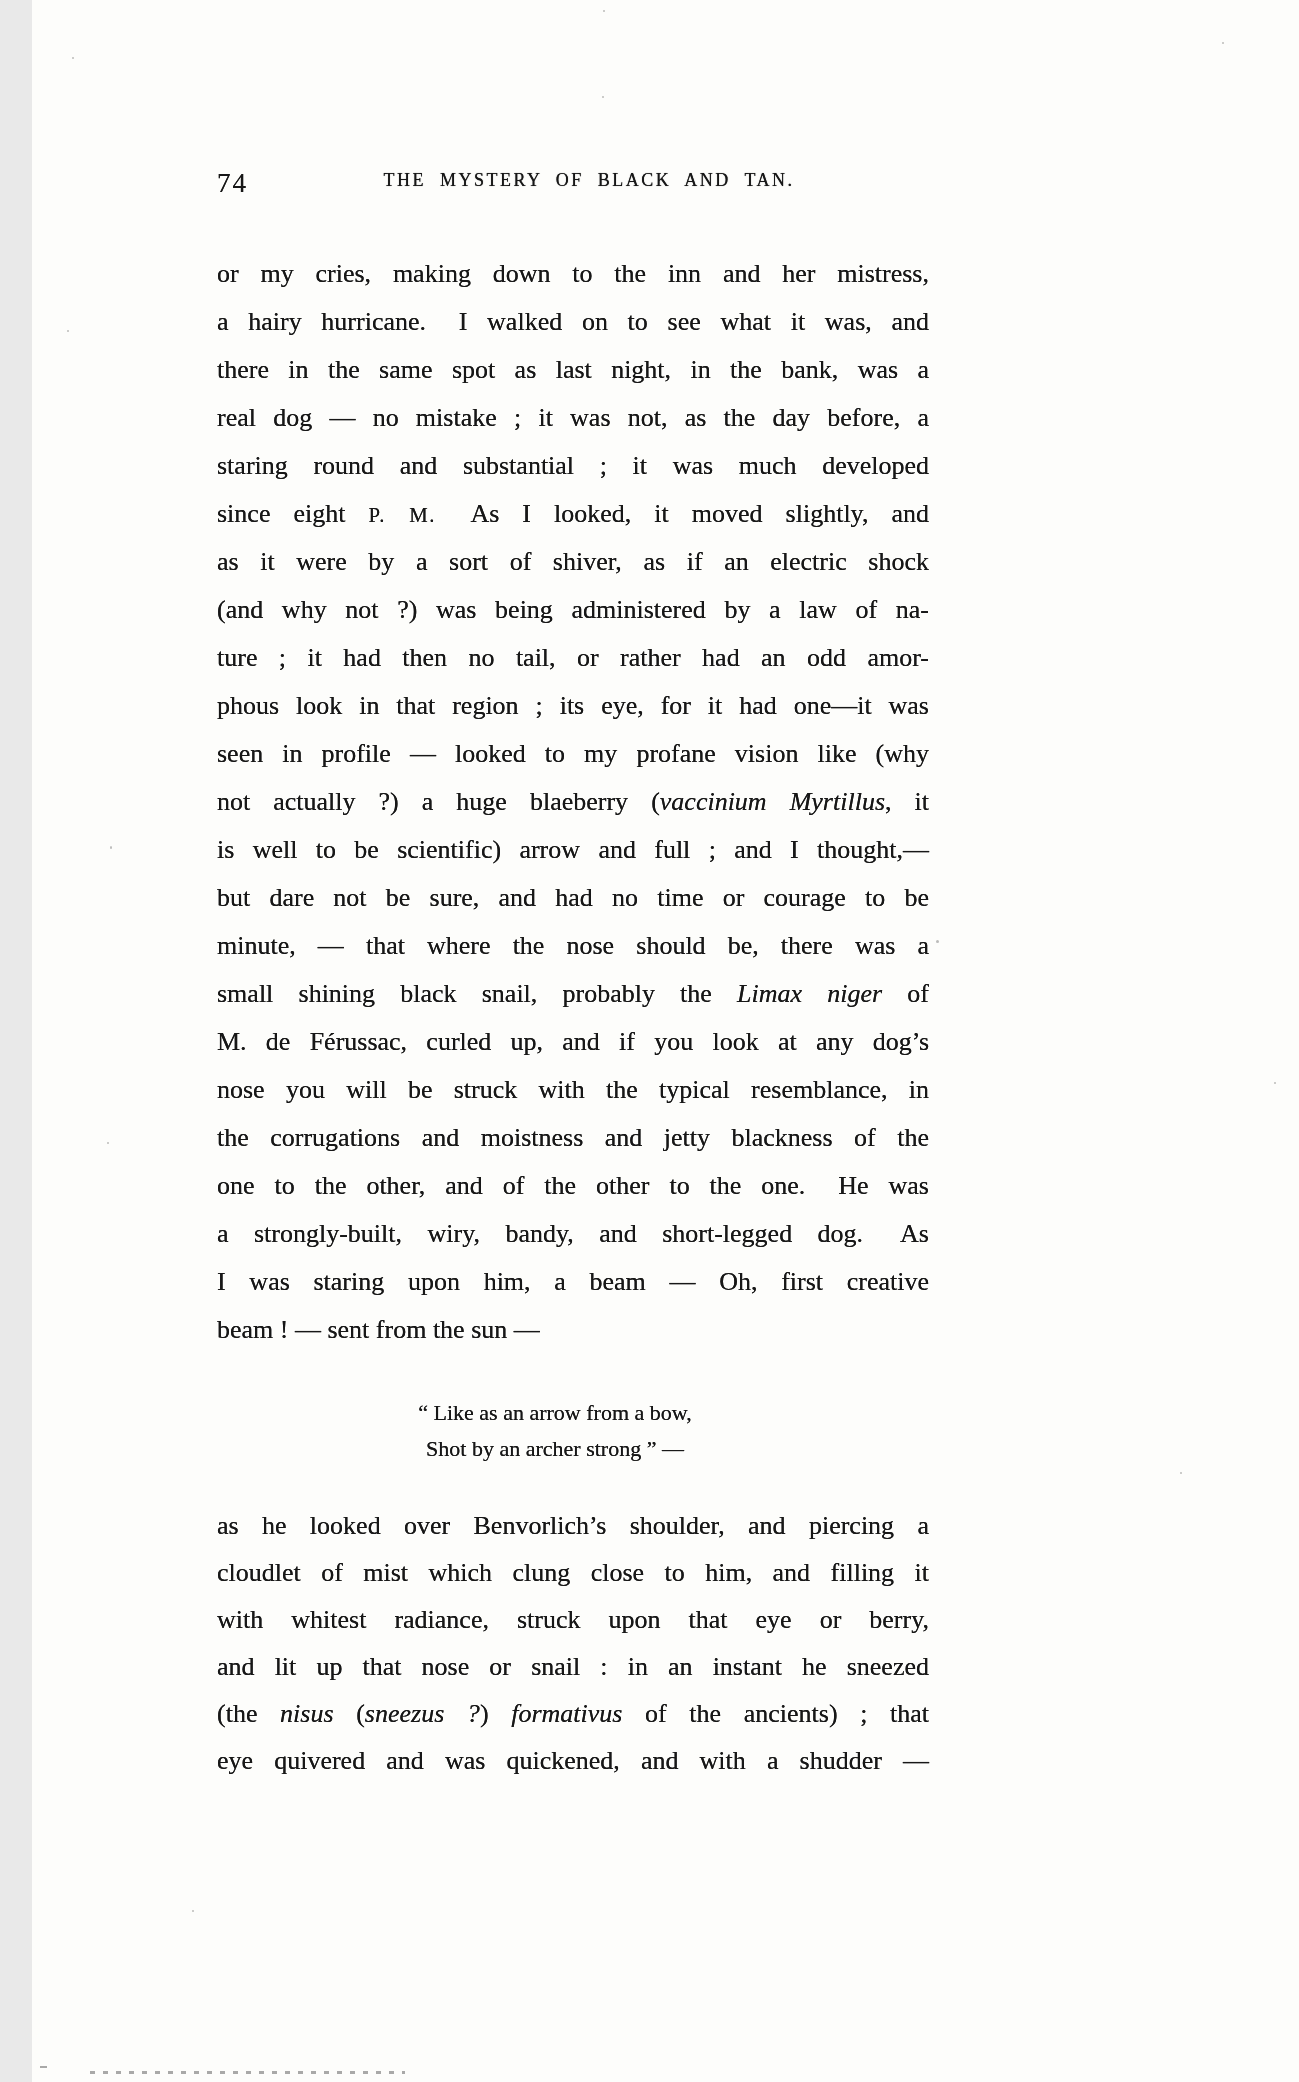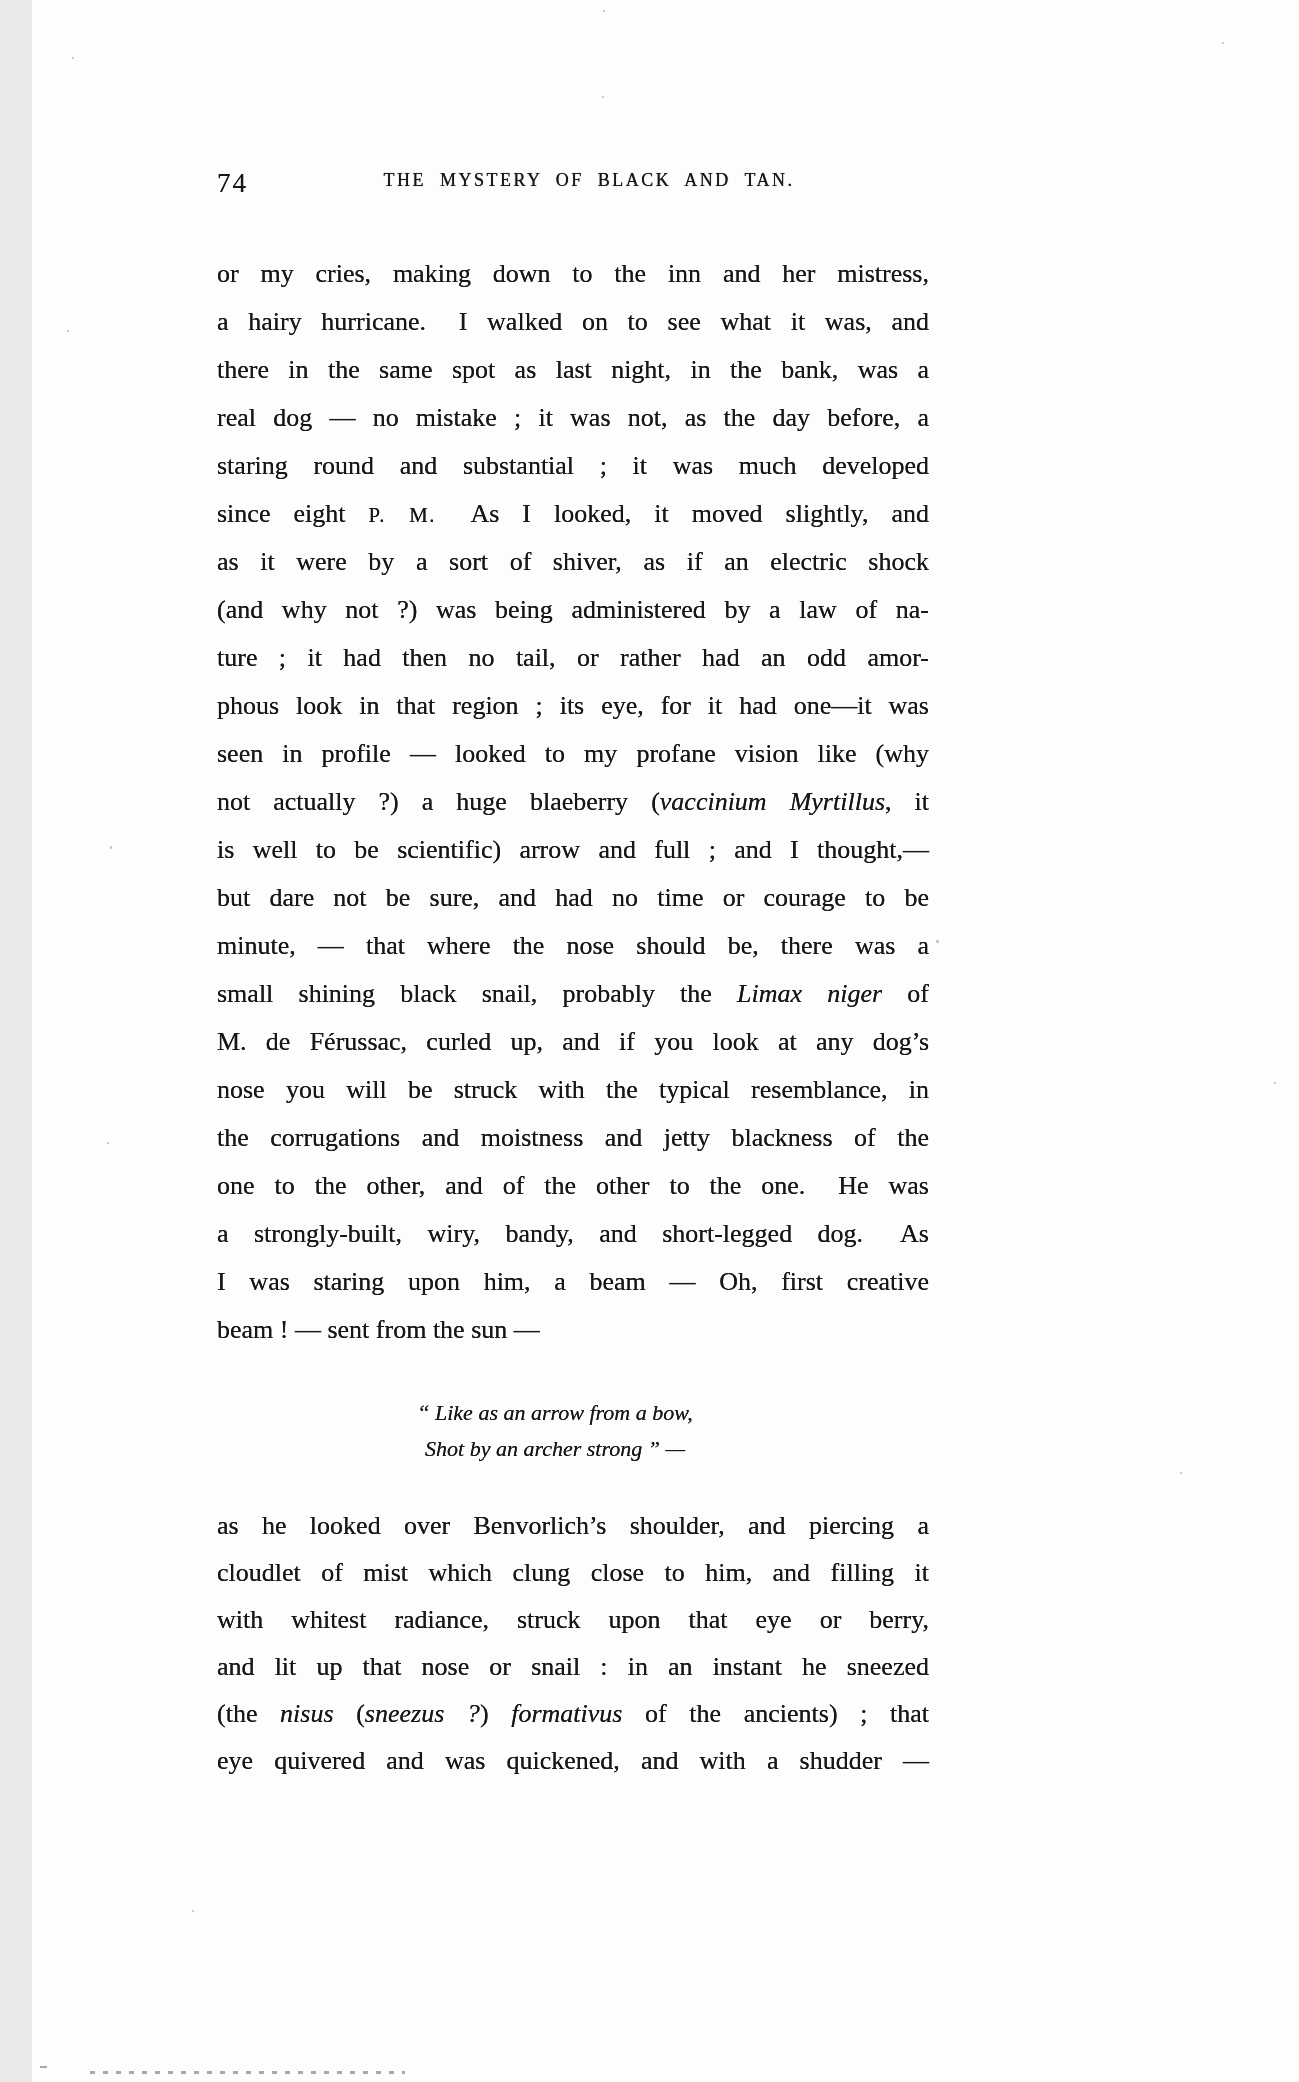--- a/index.html
+++ b/index.html
@@ -9,21 +9,21 @@
   }
   .header{position:absolute;top:166px;left:185px;width:712px;height:32px;}
   .pagenum{position:absolute;left:0;top:2px;font-size:27px;letter-spacing:2px;text-shadow:0 0 .6px rgba(0,0,0,.85);}
   .title{
     position:absolute;left:0;right:0;top:4px;text-align:center;transform:translateX(16px);
     font-size:18px;letter-spacing:2.5px;word-spacing:7px;text-shadow:0 0 .7px rgba(0,0,0,.9);
   }
   .body{position:absolute;left:185px;top:250px;width:712px;text-shadow:0 0 .6px rgba(0,0,0,.85);}
   .line{font-size:26px;line-height:48px;height:48px;text-align:justify;text-align-last:justify;}
   .line.nojust{text-align:right;text-align-last:left;}
-  .verse{margin-top:41px;margin-bottom:35px;transform:translateX(-18px);font-style:italic;}
+  .verse{margin-top:41px;margin-bottom:35px;transform:translateX(-18px);}
   .verse .line{font-size:22px;line-height:36px;height:36px;text-align:center;text-align-last:center;}
   .para2 .line{line-height:47px;height:47px;}
   .seg-italic{font-style:italic;}
   .seg-smallcaps{font-size:0.8em;letter-spacing:1.5px;}
   .speck{position:absolute;background:#6b6b6b;border-radius:50%;opacity:.45;}
   .bnoise{position:absolute;left:58px;top:2071px;width:315px;height:3px;
     background:repeating-linear-gradient(90deg,#555 0 5px,transparent 5px 13px);opacity:.5;}
   .bnoise2{position:absolute;left:8px;top:2066px;width:7px;height:2px;background:#555;opacity:.5;}
 </style>
 </head>

